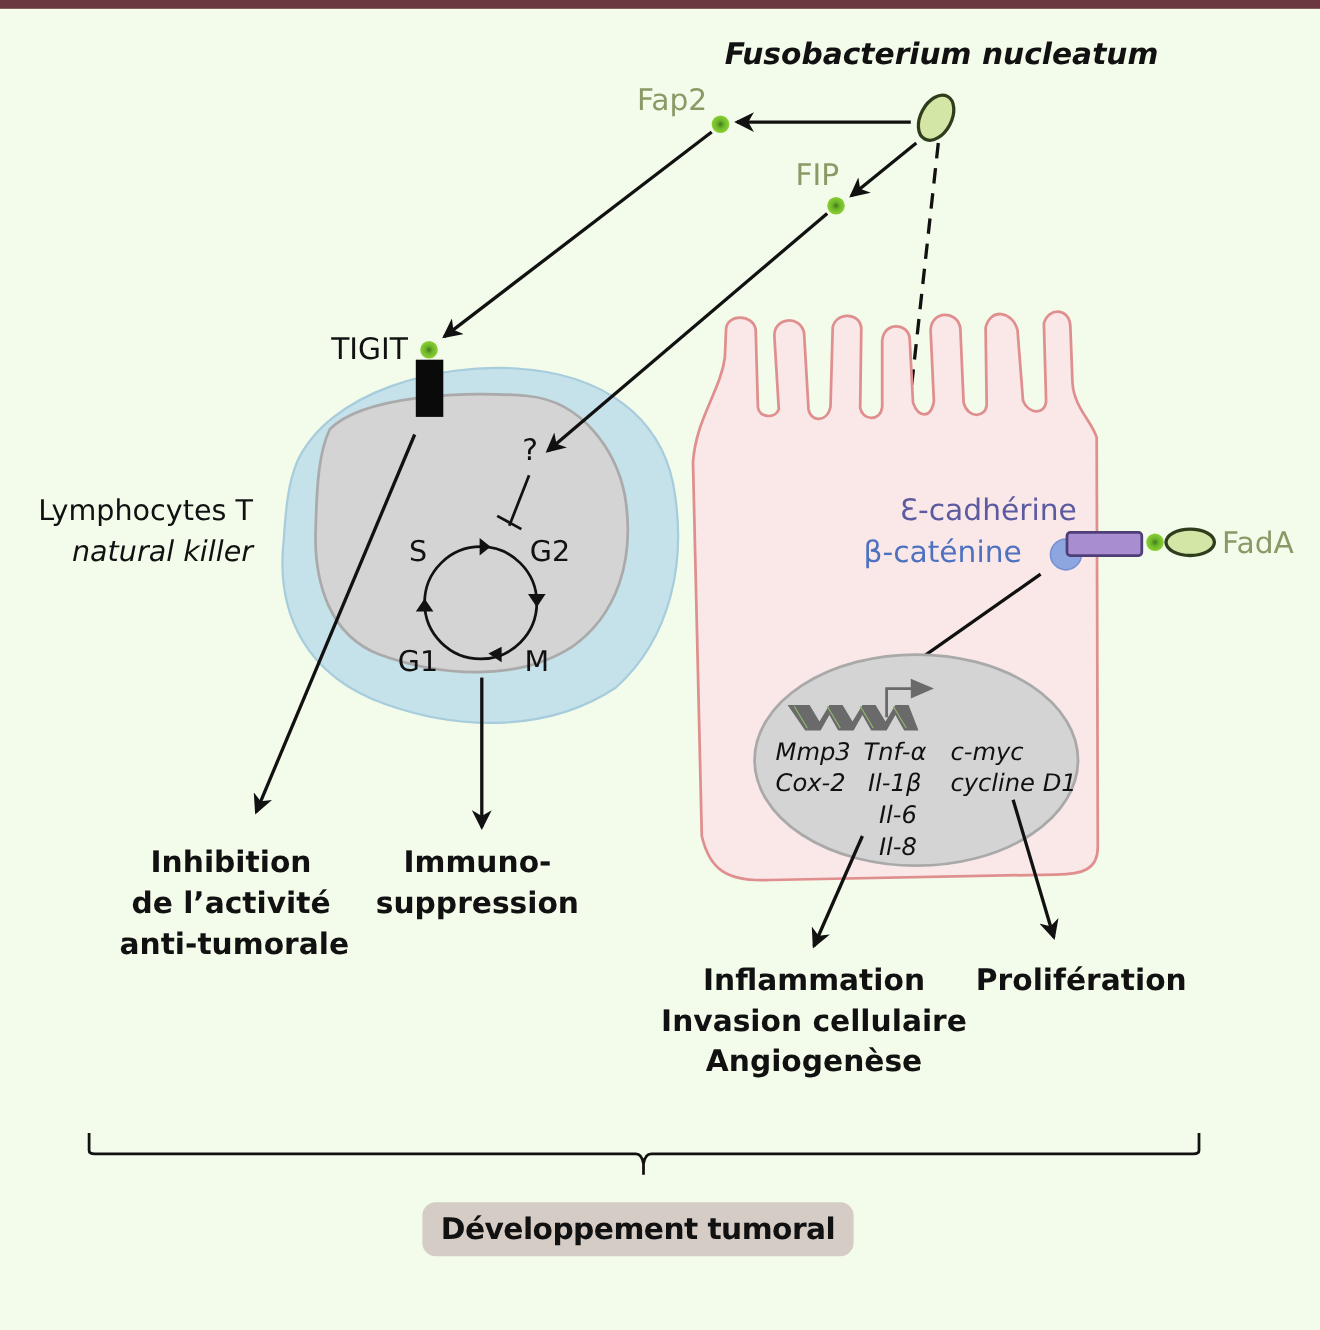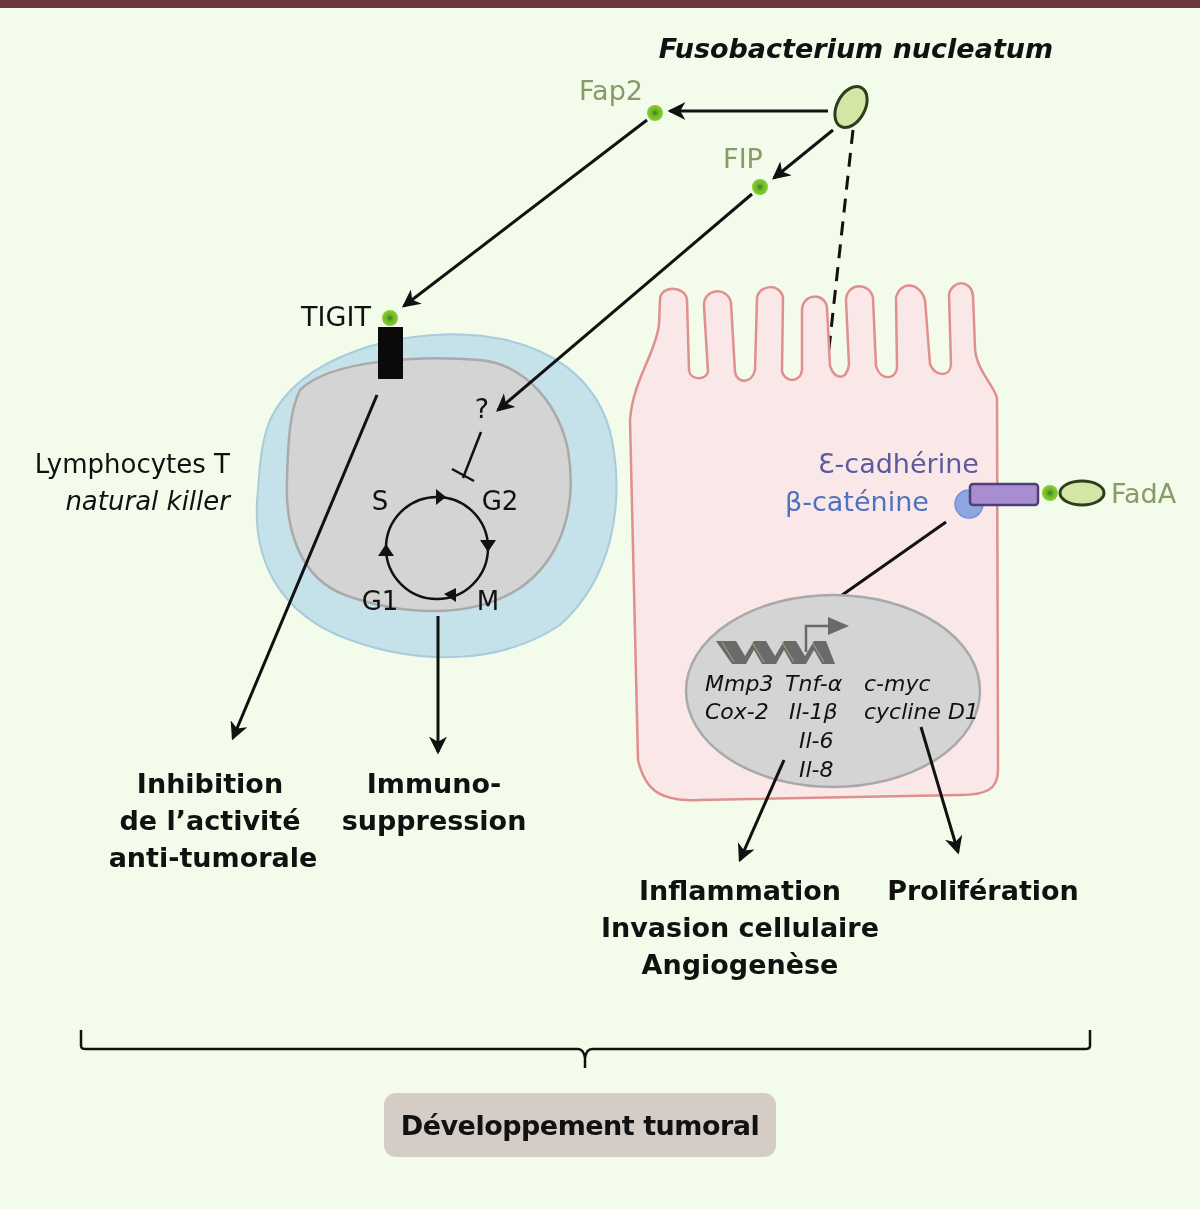--- a/index.html
+++ b/index.html
@@ -9,21 +9,21 @@
   .lbl { font-family: "DejaVu Sans", sans-serif; }
   .t-title { font-size: 27px; font-weight: bold; font-style: italic; fill: #111; }
   .t-green { font-size: 27px; fill: #8a9a66; }
   .t-black { font-size: 27px; fill: #111; }
   .t-phase { font-size: 26px; fill: #111; }
   .t-gene { font-size: 22px; font-style: italic; fill: #111; }
   .t-out { font-size: 27px; font-weight: bold; fill: #111; }
   .t-cad { font-size: 27px; fill: #5c5aa0; }
   .t-cat { font-size: 27px; fill: #4f72c0; }
   .t-side { font-size: 26px; fill: #111; }
-  #dev-box { position: absolute; left: 384px; top: 1093px; width: 392px; height: 64px; background: #d5ccc6; border-radius: 12px; display: flex; align-items: center; justify-content: center; }
+  #dev-box { position: absolute; left: 384px; top: 1093px; width: 392px; height: 49px; background: #d5ccc6; border-radius: 12px; display: flex; align-items: center; justify-content: center; }
   #dev-box span { font-family: "DejaVu Sans", sans-serif; font-weight: bold; font-size: 27px; color: #111; letter-spacing: -0.5px; }
 </style>
 </head>
 <body>
 
 <div id="topbar"></div>
 
 <svg id="diagram" width="1200" height="1209" viewBox="0 0 1200 1209">
   <defs>
     <marker id="arr" viewBox="0 0 12 12" refX="10" refY="6" markerWidth="10" markerHeight="10" orient="auto" markerUnits="userSpaceOnUse">

